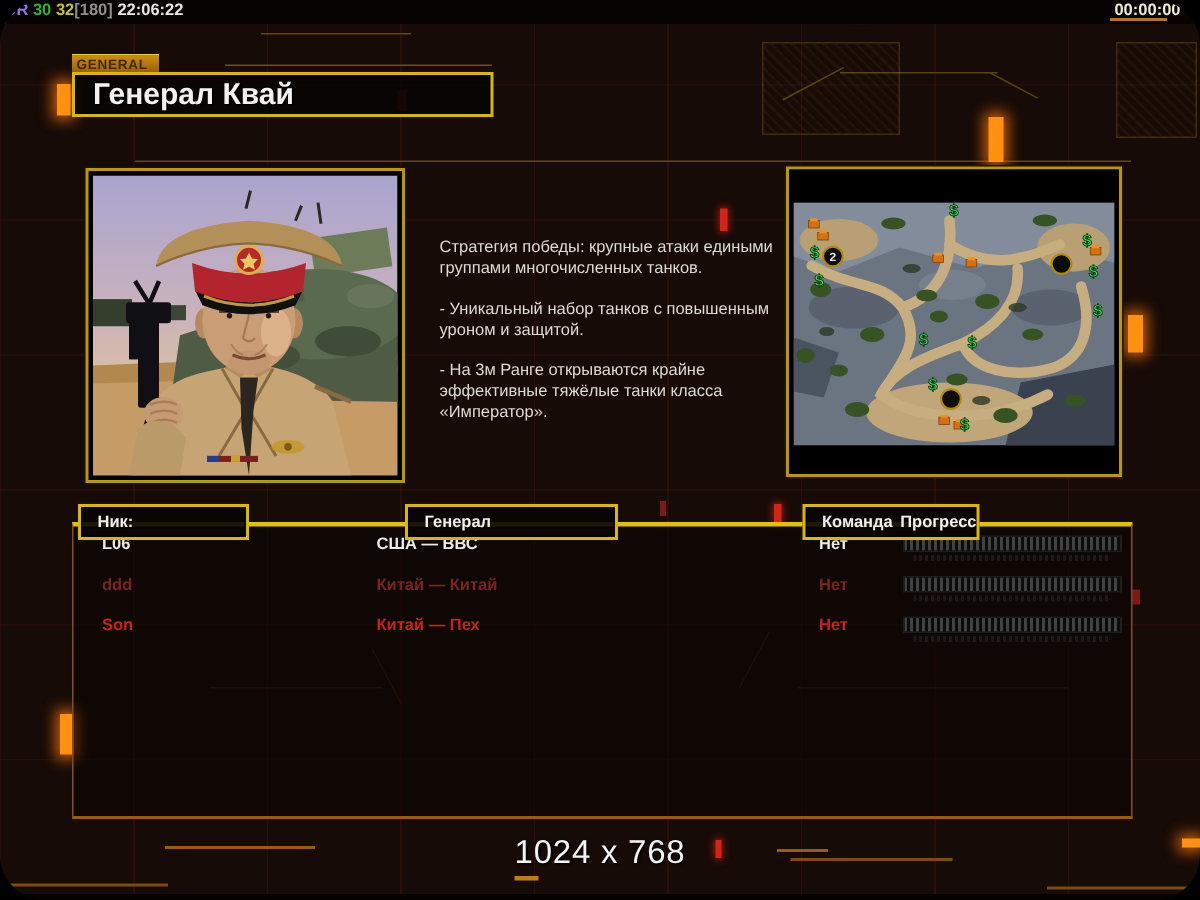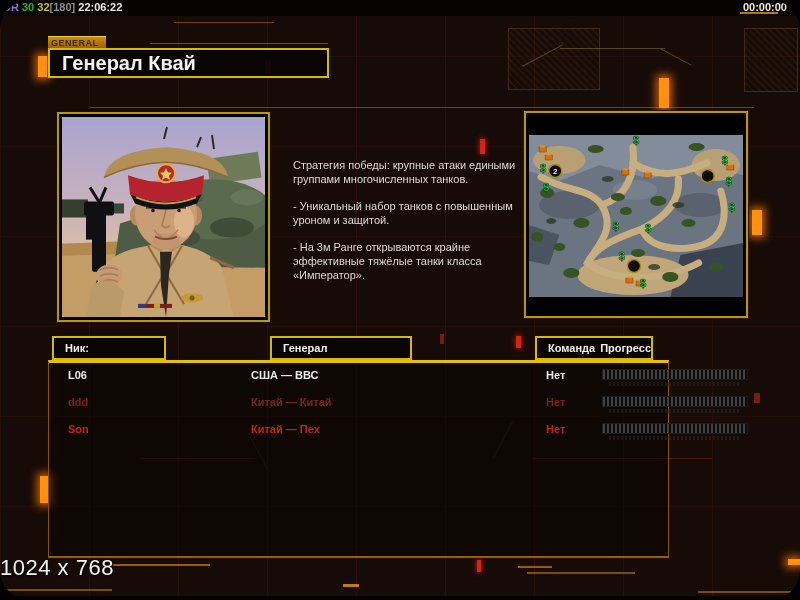--- a/index.html
+++ b/index.html
@@ -81,42 +81,42 @@
     background:rgba(8,4,2,.9);border:2px solid #d9b800;box-shadow:inset 0 0 0 1px #000;
     color:#f0f0f0;font-size:11px;font-weight:bold;display:flex;align-items:center;padding-left:11px;
   }
   .hdr-nick{left:52px;width:114px;}
   .hdr-general{left:241px;width:142px;margin-left:29px;}
   .hdr-team{left:535px;width:118px;}
   .hdr-team .gap{display:inline-block;width:12px;}
 
   
   .roster-panel{
-    position:absolute;left:48px;top:360px;width:621px;height:198px;z-index:3;
+    position:absolute;left:48px;top:348px;width:707px;height:198px;z-index:3;
     background:rgba(10,5,2,.55);
     border-top:3px solid #e3c100;
     border-left:1px solid #8a5200;border-right:1px solid #8a5200;border-bottom:2px solid #9a5e00;
   }
   .table-row{position:relative;height:24px;margin-top:3px;font-size:11px;font-weight:bold;}
   .table-row .cell{position:absolute;top:3px;white-space:pre;}
   .cell-nick{left:19px;}
   .cell-general{left:202px;}
   .cell-team{left:497px;}
   .progress-bar{
     position:absolute;left:553px;top:3px;width:146px;height:11px;
     background:repeating-linear-gradient(90deg,#424242 0 2px,#0b0b0b 2px 4px);
     border:1px solid #1c1c1c;
   }
   .progress-bar::after{
     content:"";position:absolute;left:6px;right:6px;top:12px;height:4px;opacity:.3;
     background:repeating-linear-gradient(90deg,#424242 0 2px,#0b0b0b 2px 4px);
   }
 
   .resolution-label{
-    position:absolute;left:0;top:555px;width:800px;z-index:6;
+    position:absolute;left:0;top:555px;width:800px;text-align:center;z-index:6;
     color:#f4f4f4;font-size:22px;letter-spacing:.5px;text-shadow:1px 1px 2px #000;
   }
 </style>
 </head>
 <body>
 
 <div class="screen">
 
   <div class="grid-overlay"></div>
 

